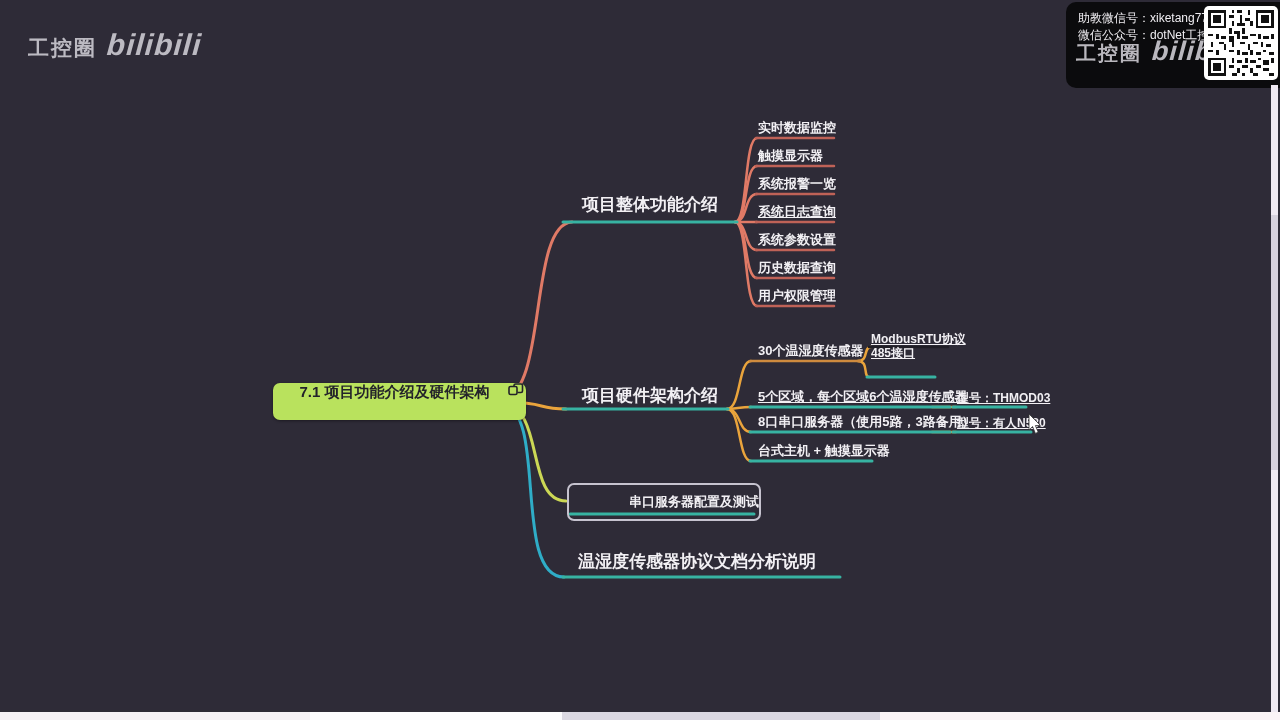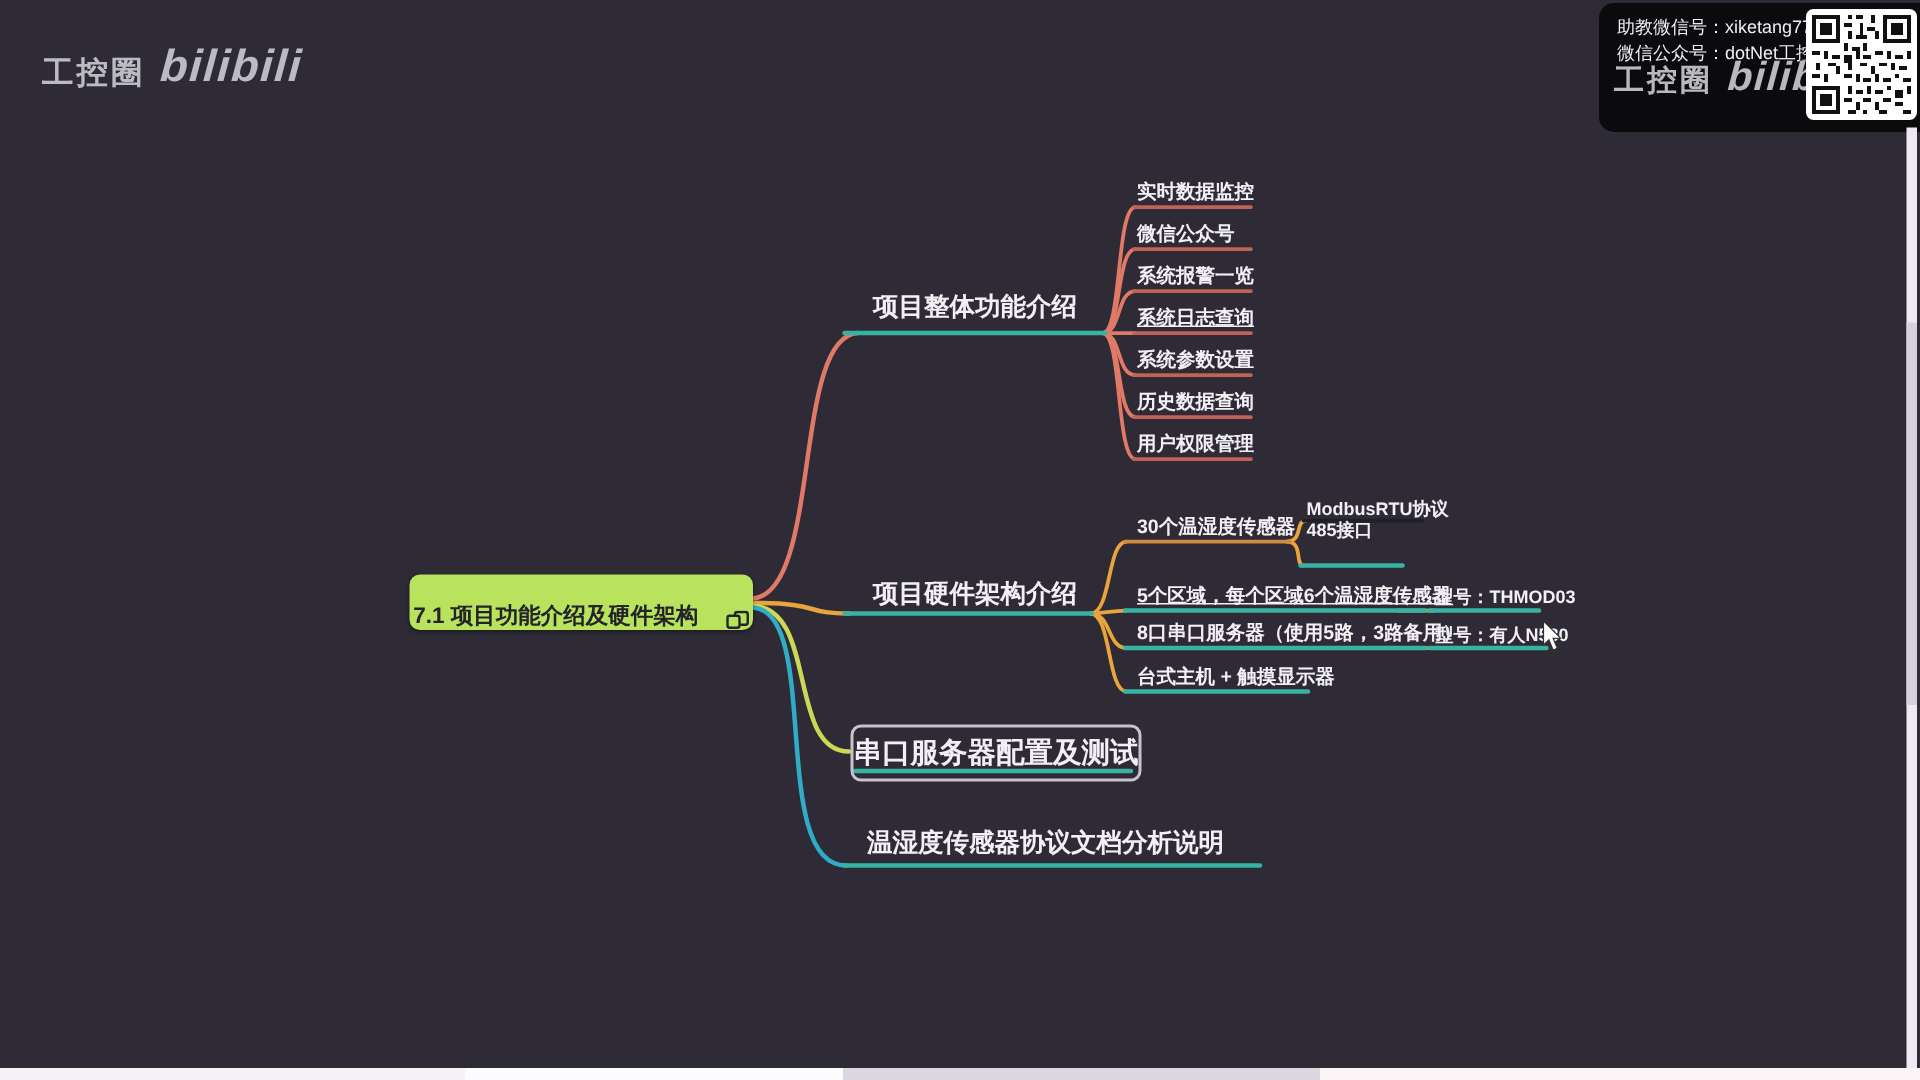--- a/index.html
+++ b/index.html
@@ -20,32 +20,33 @@
   }
   .promo .lines{position:absolute;left:12px;top:8px;font-size:12px;line-height:17px;white-space:nowrap;}
   .promo-wm{left:1076px;top:36px;z-index:4;}
   .promo-wm .wm-brand{font-size:20px;}
   .promo-wm .wm-bili{font-size:27px;}
   .qr{left:1204px;top:6px;width:74px;height:74px;background:#fff;border-radius:5px;z-index:5;
       display:flex;align-items:center;justify-content:center;}
   
   .root-node{
     left:273px;top:383px;width:229px;height:37px;background:#b9e25d;border-radius:7px;
-    display:flex;align-items:flex-end;justify-content:center;gap:18px;
+    display:flex;align-items:flex-start;justify-content:center;gap:18px;
     color:#23232a;font-size:15px;font-weight:700;z-index:2;
     box-shadow:0 1px 3px rgba(0,0,0,.4);
+    padding-left:24px;
   }
   .topic{color:#f2f0f4;font-weight:700;white-space:nowrap;z-index:2;}
   .t-main{font-size:17px;}
   .t-child{font-size:13px;}
-  .t-grand{font-size:12px;}
+  .t-grand{font-size:12px;text-decoration:underline;}
   .boxed{
     left:567px;top:483px;width:190px;height:34px;border:2px solid #c6c3cf;border-radius:7px;
     display:flex;align-items:center;justify-content:flex-end;
-    color:#f2f0f4;font-size:19px;font-weight:700;z-index:2;
+    color:#f2f0f4;font-size:13px;font-weight:700;z-index:2;
   }
   
   .scroll-track{left:1271px;top:85px;width:7px;height:627px;background:#efe9f2;z-index:6;}
   .scroll-thumb{left:0;top:130px;width:7px;height:255px;background:#d6d1dd;}
   .bottombar{left:0;top:712px;width:1280px;height:8px;display:flex;z-index:6;}
   .bottombar div{height:8px;}
   svg.links{left:0;top:0;z-index:1;}
   .cursor{left:1028px;top:414px;z-index:7;}
 </style>
 </head>
@@ -201,21 +202,21 @@
 <div class="abs root-node">
   <span>7.1 项目功能介绍及硬件架构</span>
   <svg width="16" height="13" viewBox="0 0 16 13">
     <rect x="1" y="3.5" width="8" height="8" rx="1.5" fill="none" stroke="#23232a" stroke-width="1.6"></rect>
     <path d="M6,3.5 V2.5 A1.5,1.5 0 0 1 7.5,1 H13 A1.5,1.5 0 0 1 14.5,2.5 V8 A1.5,1.5 0 0 1 13,9.5 H9.5" fill="none" stroke="#23232a" stroke-width="1.6"></path>
   </svg>
 </div>
 
 <div class="abs topic t-main" style="left:582px;top:193px;">项目整体功能介绍</div>
 <div class="abs topic t-child" style="left:758px;top:119px;">实时数据监控</div>
-<div class="abs topic t-child" style="left:758px;top:147px;">微信公众号</div>
+<div class="abs topic t-child" style="left:758px;top:147px;">触摸显示器</div>
 <div class="abs topic t-child" style="left:758px;top:175px;">系统报警一览</div>
 <div class="abs topic t-child" style="left:758px;top:203px;text-decoration:underline;">系统日志查询</div>
 <div class="abs topic t-child" style="left:758px;top:231px;">系统参数设置</div>
 <div class="abs topic t-child" style="left:758px;top:259px;">历史数据查询</div>
 <div class="abs topic t-child" style="left:758px;top:287px;">用户权限管理</div>
 
 <div class="abs topic t-main" style="left:582px;top:384px;">项目硬件架构介绍</div>
 <div class="abs topic t-child" style="left:758px;top:342px;">30个温湿度传感器</div>
 <div class="abs topic t-grand" style="left:871px;top:331px;">ModbusRTU协议</div>
 <div class="abs topic t-grand" style="left:871px;top:345px;">485接口</div>

